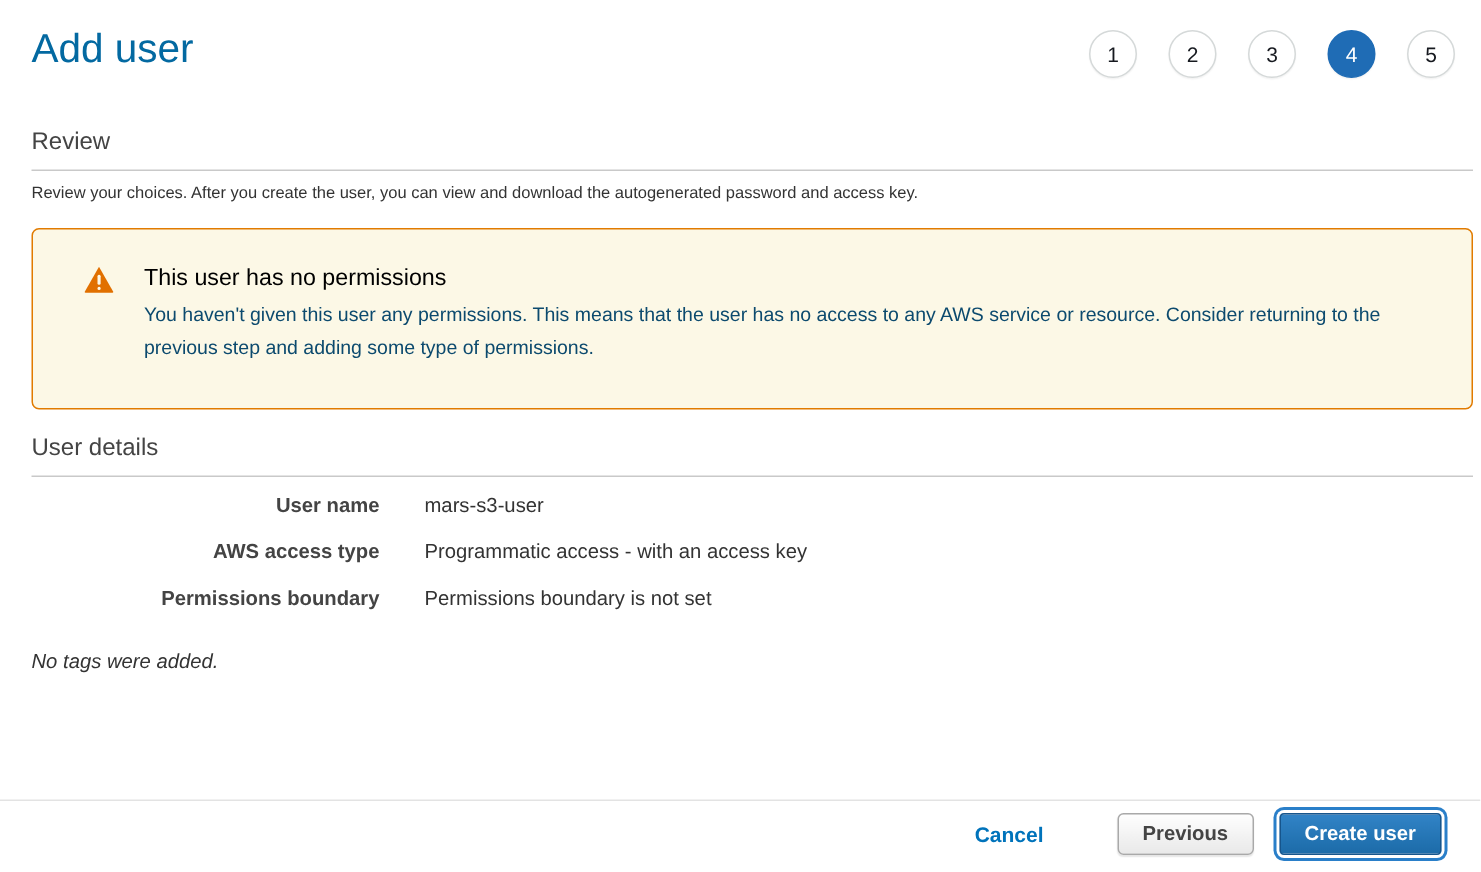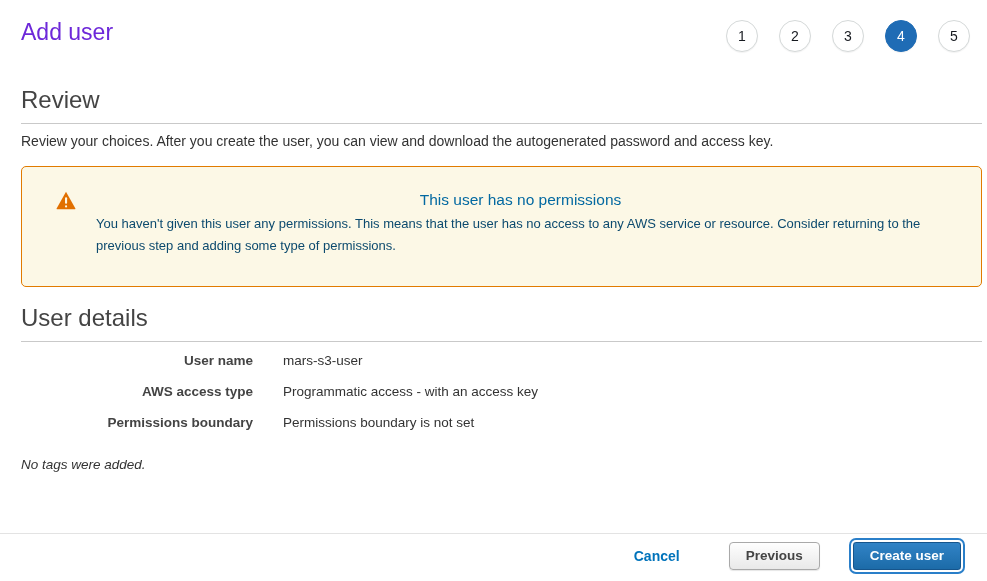--- a/index.html
+++ b/index.html
@@ -1,59 +1,59 @@
 <!DOCTYPE html>
 <html><head>
 <meta charset="utf-8">
 <style>
   * { margin: 0; padding: 0; box-sizing: border-box; }
   html, body { width: 987px; height: 581px; background: #ffffff; overflow: hidden; }
   body { font-family: "Liberation Sans", "DejaVu Sans", sans-serif; color: #333; position: relative; }
 
   
   .header { display: flex; justify-content: space-between; align-items: flex-start; padding: 16px 17px 0 21px; height: 52px; }
-  .page-title { font-size: 23px; font-weight: 400; color: #6d28d9; line-height: 32px; text-align: center; }
+  .page-title { font-size: 27px; font-weight: 400; color: #0369a1; line-height: 32px; text-align: center; }
   .steps { display: flex; gap: 21px; margin-top: 4px; }
   .step { width: 32px; height: 32px; border-radius: 50%; border: 1px solid #d5d9d9; background: #fff;
           display: flex; align-items: center; justify-content: center; font-size: 14px; color: #16191f;
           box-shadow: 0 1px 1px rgba(0,0,0,0.05); cursor: pointer; }
   .step.active { background: #1f6cb5; border-color: #1f6cb5; color: #fff; }
 
   
   .content { padding: 0 5px 0 21px; }
-  h2.section-heading { font-size: 24px; font-weight: 400; color: #444; padding-bottom: 9px; border-bottom: 1px solid #c9c9c9; }
+  h2.section-heading { font-size: 16px; font-weight: 400; color: #444; padding-bottom: 9px; border-bottom: 1px solid #c9c9c9; }
   .review-heading { margin-top: 34px; }
-  .review-desc { margin-top: 9px; font-size: 14px; color: #333; }
+  .review-desc { margin-top: 9px; font-size: 11px; color: #333; }
 
   
   .warning-box { margin-top: 17px; border: 1px solid #e17b00; border-radius: 5px; background: #fcf8e6;
                  padding: 23px 36px 20px 34px; display: flex; align-items: flex-start; min-height: 121px; }
   .warning-icon { flex: 0 0 auto; margin-right: 20px; margin-top: 1px; line-height: 0; }
-  .warning-title { font-size: 15.5px; color: #0369a1; line-height: 19px; text-align: center; }
+  .warning-title { font-size: 15.5px; color: #000000; line-height: 19px; }
   .warning-body { margin-top: 4px; font-size: 13px; color: #0c4a6e; line-height: 21.5px; max-width: 862px; }
 
   
   .details-heading { margin-top: 17px; }
   .details-list { margin-top: 11px; }
   .detail-row { display: flex; align-items: baseline; height: 31px; }
   .detail-label { width: 232px; text-align: right; font-weight: bold; font-size: 13.5px; color: #444; }
   .detail-value { margin-left: 30px; font-size: 13.5px; color: #333; }
 
   
   .tags-heading { margin-top: 25px; }
   .tags-empty { margin-top: 11px; font-size: 13.5px; font-style: italic; color: #333; }
 
   
   .footer { position: absolute; left: 0; right: 0; bottom: 0; height: 48px; border-top: 1px solid #e3e3e3;
             background: #fff; display: flex; align-items: center; justify-content: flex-end; padding: 0 24px 4px 0; }
   .cancel-link { font-size: 14px; font-weight: bold; color: #0073bb; text-decoration: none; cursor: pointer; margin-right: 49px; }
   .btn { height: 28px; padding: 0 16px; border-radius: 4px; font-family: inherit; font-size: 13.5px; font-weight: bold; cursor: pointer; }
   .btn-previous { background: linear-gradient(#fefefe, #e9e9e9); border: 1px solid #a9a9a9; color: #444; box-shadow: 0 1px 1px rgba(0,0,0,0.1); }
   .btn-create { background: linear-gradient(#3183c6, #1c6ba8); border: 1px solid #16558c; color: #fff;
-                margin-left: 33px; margin-right: 2px; box-shadow: 0 0 0 2px #fff, 0 0 0 4px #2a7fc9; border-radius: 3px; }
+                margin-left: 17px; margin-right: 2px; box-shadow: 0 0 0 2px #fff, 0 0 0 4px #2a7fc9; border-radius: 3px; }
 </style>
 </head>
 <body>
 
 <div class="header">
   <div class="page-title">Add user</div>
   <div class="steps">
     <div class="step">1</div>
     <div class="step">2</div>
     <div class="step">3</div>

